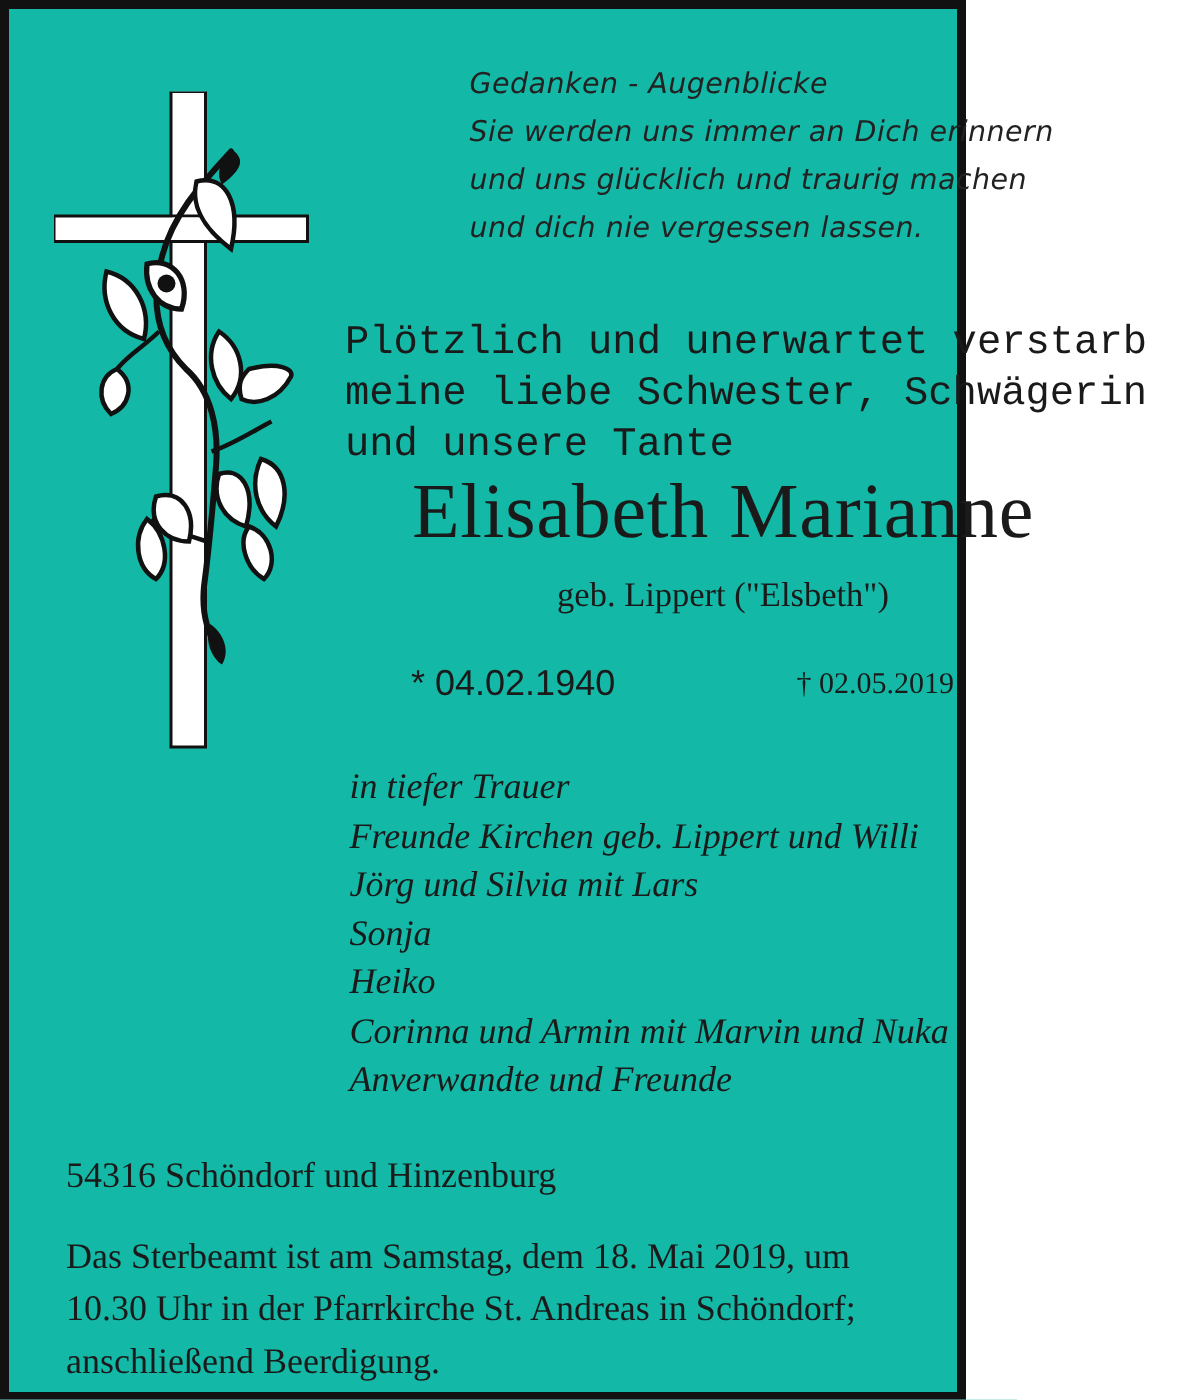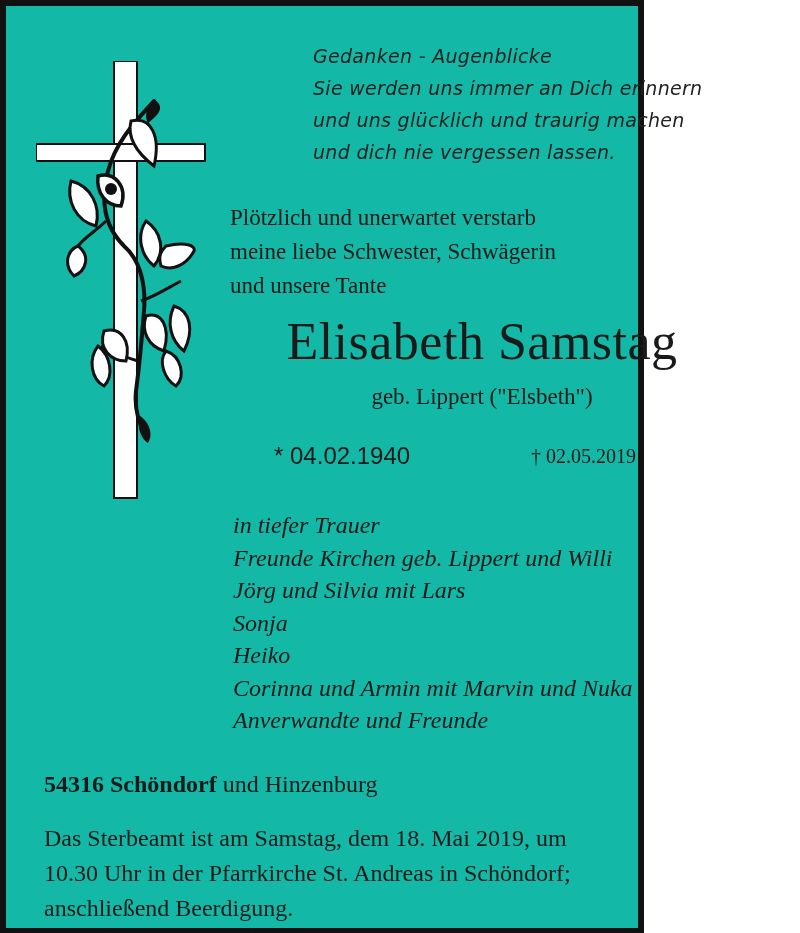--- a/index.html
+++ b/index.html
@@ -18,39 +18,39 @@
   .abs { position: absolute; }
 
   
   .poem { left: 307px; top: 34px; width: 480px; }
   .poem div { white-space: nowrap; }
 
   
   .cross { left: 30px; top: 55px; width: 190px; height: 450px; }
 
   
-  .intro { left: 224px; top: 195px; font-size: 23px; line-height: 34px; font-family: Liberation Serif, serif; }
+  .intro { left: 224px; top: 206px; font-size: 27px; line-height: 34px; font-family: Liberation Mono, monospace; }
   .intro div { white-space: nowrap; }
   .name {
     left: 226px; top: 304px; width: 500px; text-align: center;
     font-family: "Liberation Serif", serif; font-size: 52px; line-height: 64px; letter-spacing: 0.5px;
     white-space: nowrap;
   }
   .maiden {
     left: 226px; top: 375px; width: 500px; text-align: center;
     font-family: "Liberation Serif", serif; font-size: 23px; line-height: 32px; white-space: nowrap;
   }
   .birth { left: 268px; top: 434px; font-family: Liberation Sans, sans-serif; font-size: 24px; line-height: 32px; white-space: nowrap; }
   .death { left: 525px; top: 434px; font-family: "Liberation Serif", serif; font-size: 20px; line-height: 32px; white-space: nowrap; }
 
   .mourners { left: 227px; top: 503px; font-family: "Liberation Serif", serif; font-size: 24px; line-height: 32.5px; font-style: italic; }
   .mourners div { white-space: nowrap; }
 
   .place { left: 38px; top: 762px; font-family: "Liberation Serif", serif; font-size: 24px; line-height: 32px; white-space: nowrap; }
-  .place b { font-weight: bold; margin-top: 17px; }
+  .place b { font-weight: normal; margin-top: 17px; }
 
   .service { left: 38px; top: 815px; font-family: "Liberation Serif", serif; font-size: 24px; line-height: 35px; }
   .service div { white-space: nowrap; }
 </style>
 </head>
 <body>
 
 <div class="frame">
 
   <div class="abs script poem">
@@ -90,21 +90,21 @@
       <path d="M104 355 C 112 360, 118 372, 112 382 C 105 378, 100 365, 104 355 Z" fill="#111"></path>
     </svg>
   </div>
 
   <div class="abs serif intro">
     <div>Plötzlich und unerwartet verstarb</div>
     <div>meine liebe Schwester, Schwägerin</div>
     <div>und unsere Tante</div>
   </div>
 
-  <div class="abs serif name">Elisabeth Samstag</div>
+  <div class="abs serif name">Elisabeth Marianne</div>
   <div class="abs serif maiden">geb. Lippert ("Elsbeth")</div>
 
   <div class="abs serif birth">
     <span>*</span>
     <span>04.02.1940</span>
   </div>
   <div class="abs serif death">
     <span>†</span>
     <span>02.05.2019</span>
   </div>

